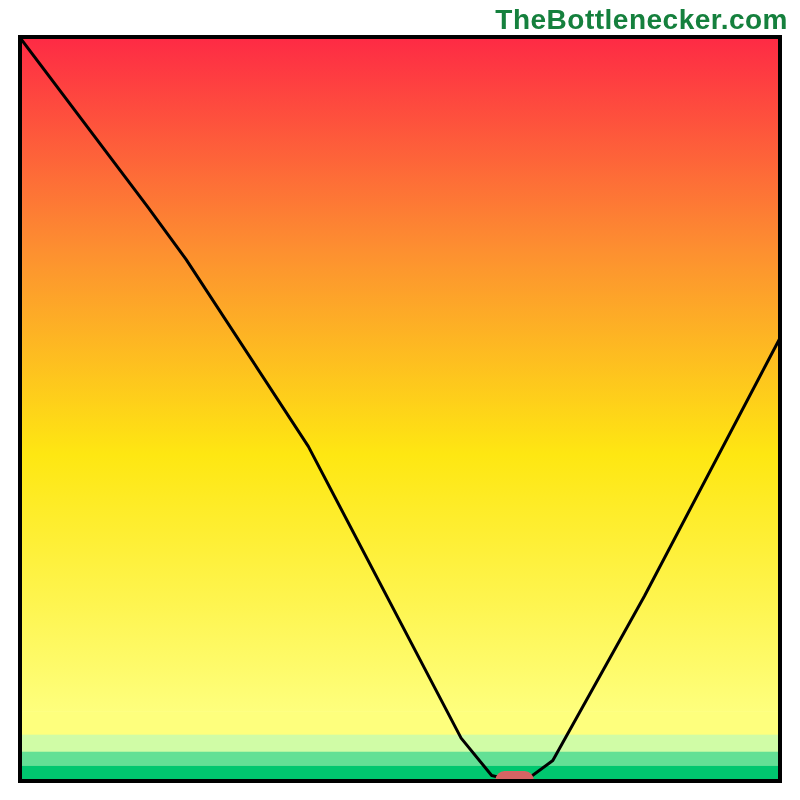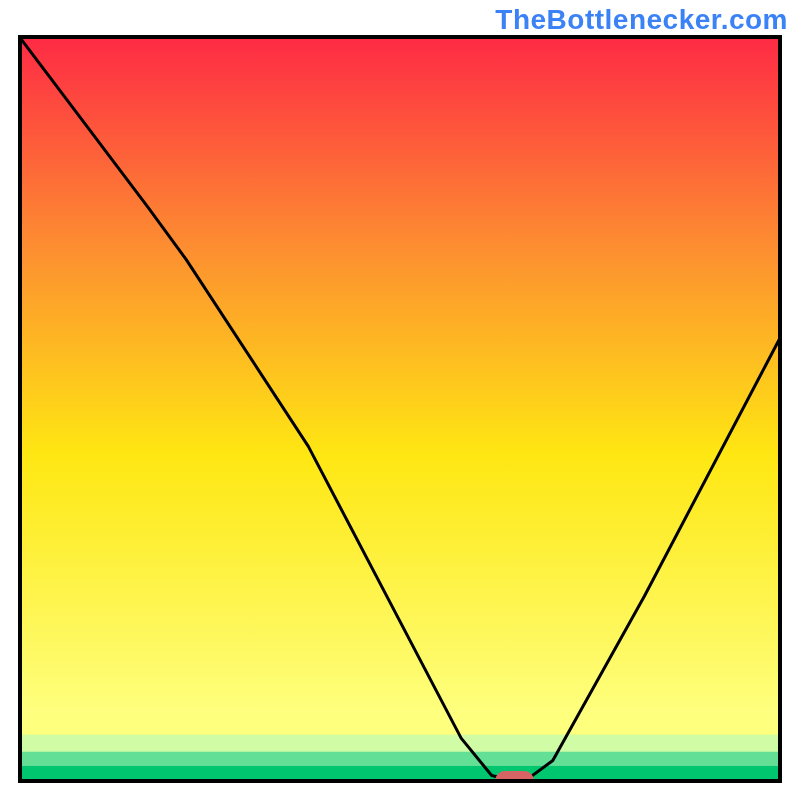--- a/index.html
+++ b/index.html
@@ -14,21 +14,21 @@
     position: relative;
     width: 800px;
     height: 800px;
   }
   .watermark {
     position: absolute;
     top: 4px;
     right: 12px;
     font-size: 28px;
     font-weight: 600;
-    color: #3b82f6;
+    color: #15803d;
     letter-spacing: 0.5px;
   }
   .plot {
     position: absolute;
     left: 18px;
     top: 35px;
     width: 764px;
     height: 748px;
   }
   svg {

